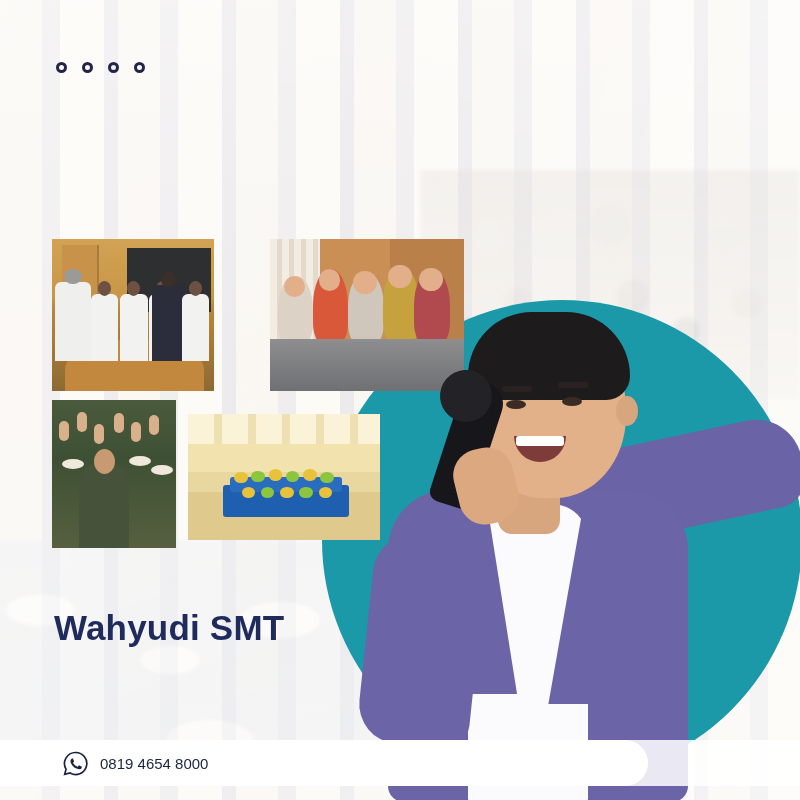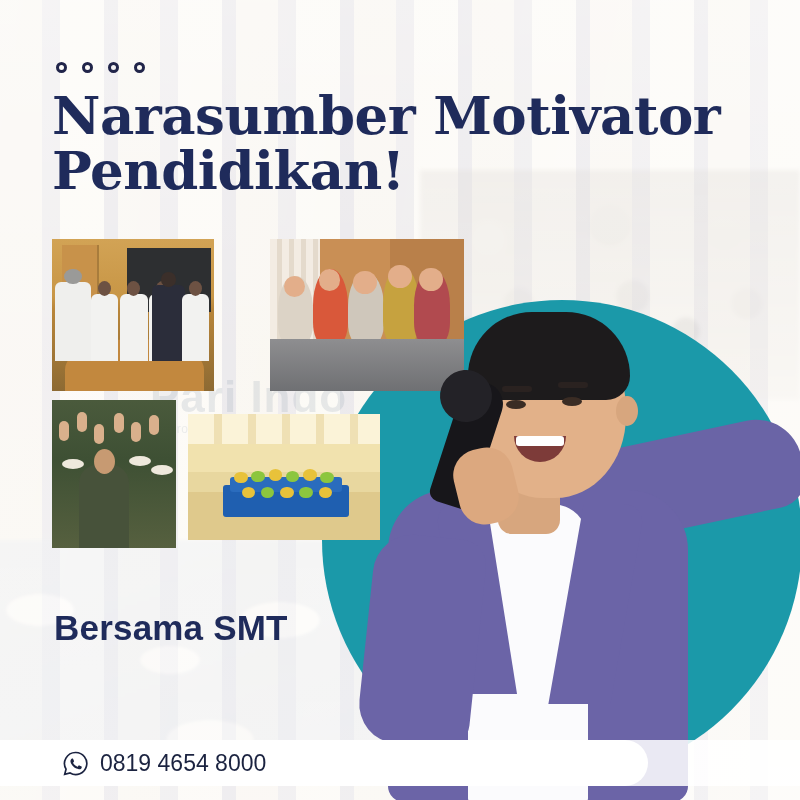--- a/index.html
+++ b/index.html
@@ -127,50 +127,48 @@
 
   
   .coach{position:absolute;left:54px;top:610px;color:#1f2b5b;}
   .coach .small{font-size:26px;font-weight:700;letter-spacing:.2px;}
   .coach .big{font-size:35px;font-weight:700;letter-spacing:.2px;margin-top:-2px;}
 
   
   .footer-band{position:absolute;left:0;top:740px;width:800px;height:46px;background:rgba(255,255,255,.86);}
   .footer-pill{position:absolute;left:0;top:740px;width:648px;height:46px;background:#fff;
       border-radius:0 26px 26px 0;display:flex;align-items:center;}
-  .fitem{display:flex;align-items:center;gap:11px;color:#1b2340;font-size:23px;font-weight:400;}
+  .fitem{display:flex;align-items:center;gap:11px;color:#1b2340;font-size:15px;font-weight:400;}
   .fitem.phone{margin-left:62px;}
   .fitem.web{margin-left:58px;}
   .ficon{width:27px;height:27px;flex:0 0 27px;}
 </style>
 </head>
 <body>
 
 <div class="poster">
 
   <div class="bg"></div>
   <div class="bg-audience"></div>
   <div class="bg-table"></div>
   <div class="bg-wash"></div>
 
   <div class="watermark">
-    <span>Pari Indo</span>
     <small>an Prof</small>
   </div>
 
   <div class="teal-circle"></div>
 
   <div class="dots">
     <i></i>
     <i></i>
     <i></i>
     <i></i>
   </div>
 
-  <div class="headline">Narasumber Motivator Pendidikan!</div>
 
   <div class="ph p1">
     <div class="room"></div>
     <div class="panel"></div>
     <div class="screen"></div>
     <div class="tablec"></div>
     <div class="pr" style="left:2%;width:22%;height:52%;background:#efefed;">
         <div class="hd" style="background:#9a9a98;"></div>
       </div>
     <div class="pr" style="left:24%;">
@@ -255,21 +253,21 @@
     <div class="sp-eye" style="left:232px;top:129px;"></div>
     <div class="sp-mouth"></div>
     <div class="sp-teeth"></div>
     <div class="sp-armL"></div>
     <div class="mic"></div>
     <div class="mic-head"></div>
     <div class="sp-hand"></div>
   </div>
 
   <div class="coach">
-    <div class="big">Bersama SMT</div>
+    <div class="big">Wahyudi SMT</div>
   </div>
 
   <div class="footer-band"></div>
   <div class="footer-pill">
 
     <div class="fitem phone">
       <svg class="ficon" viewBox="0 0 24 24">
         <path d="M12 2.2A9.8 9.8 0 0 0 3.6 17l-1.2 4.6L7.2 20.4A9.8 9.8 0 1 0 12 2.2z" fill="none" stroke="#1b2340" stroke-width="1.5"></path>
         <path d="M9.2 7.6c-.3 0-.6.1-.8.4-.3.3-.9.9-.9 2.1 0 1.2.9 2.4 1 2.6.1.2 1.7 2.8 4.3 3.8 2.1.8 2.6.7 3 .6.5-.1 1.4-.6 1.6-1.2.2-.6.2-1.1.1-1.2-.1-.1-.3-.2-.6-.3l-1.5-.7c-.2-.1-.4-.1-.6.1l-.7.9c-.1.2-.3.2-.5.1-.3-.1-1.2-.5-2.2-1.4-.8-.7-1.3-1.6-1.5-1.9-.1-.2 0-.4.1-.5l.5-.6c.1-.2.2-.3.2-.5 0-.2 0-.3-.1-.4l-.7-1.6c-.2-.4-.4-.4-.6-.4z" fill="#1b2340"></path>
       </svg>

